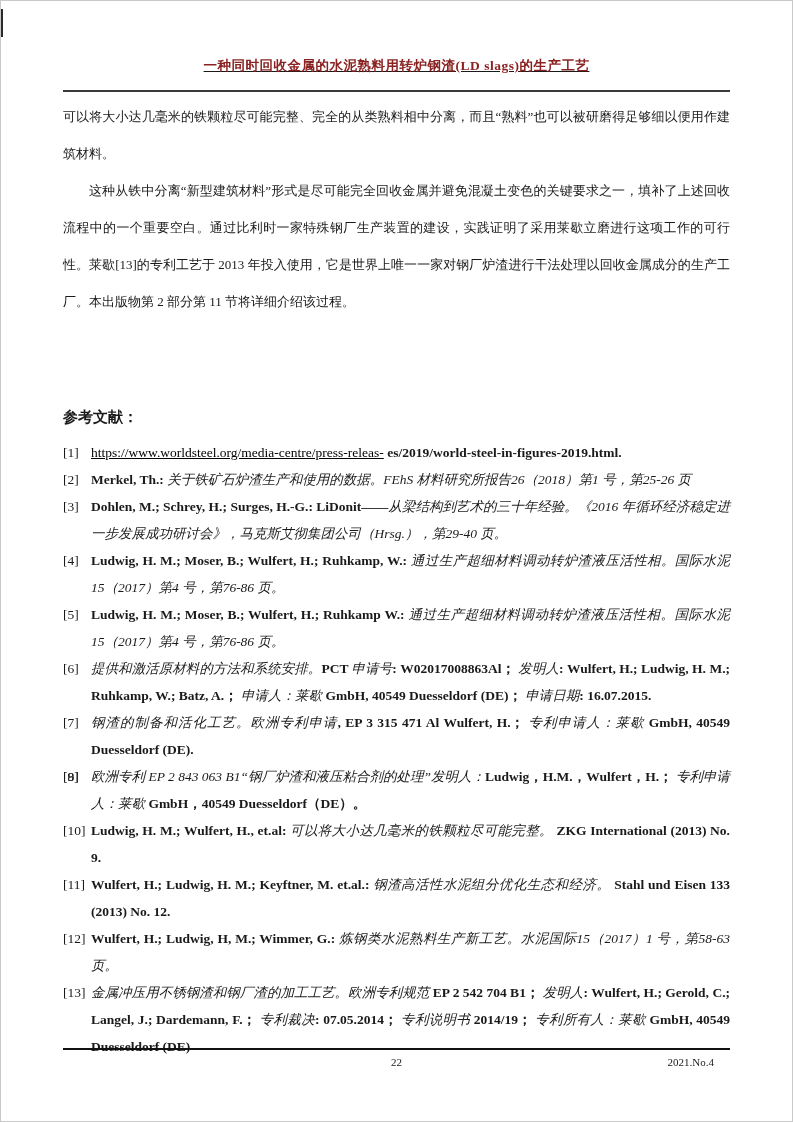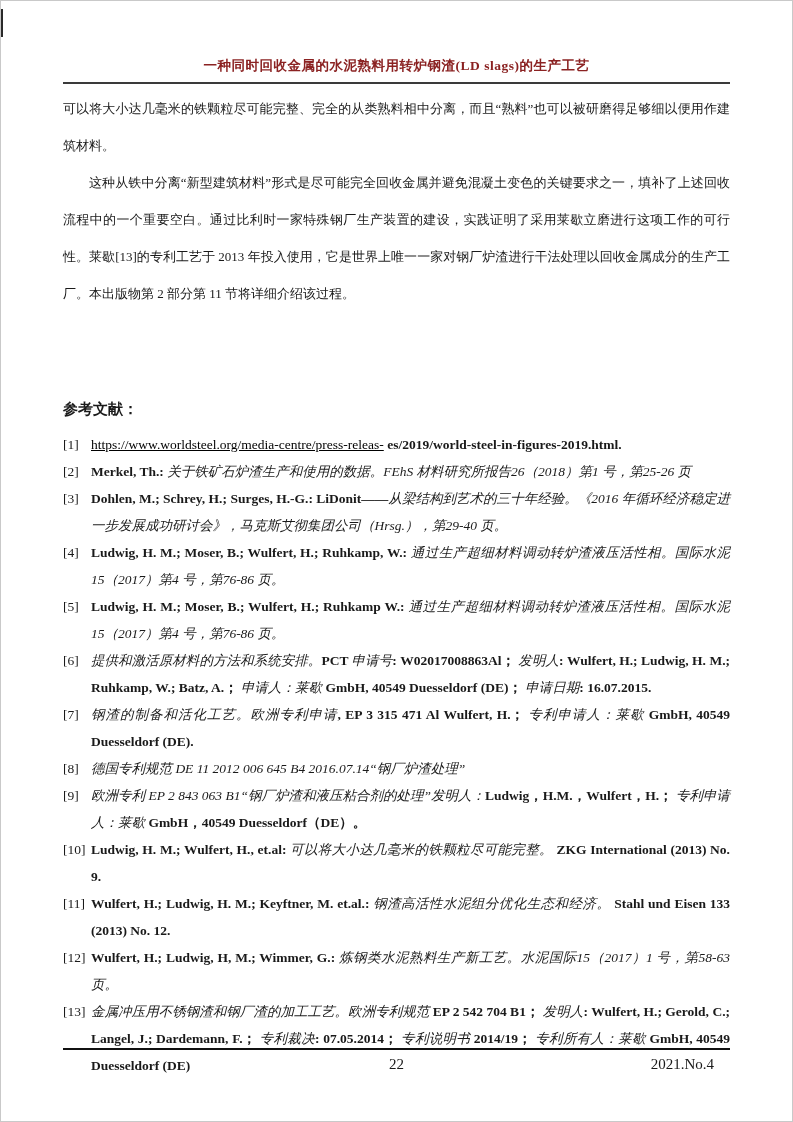--- a/index.html
+++ b/index.html
@@ -17,22 +17,23 @@
     border:1px solid #c9c9c9;
     position:relative;
     background:#fff;
   }
   .scan-mark{
     position:absolute;left:0;top:8px;width:2px;height:28px;background:#2a2a2a;
   }
   .header{
     margin:56px 62px 0 62px;
     text-align:center;
-    padding-bottom:7px;
+    padding-bottom:15px;
     border-bottom:2px solid #3a3a3a;
+    text-decoration:underline;
   }
   .header-title{
     font-size:13.5px;
     font-weight:bold;
     letter-spacing:0.5px;
   }
   .content{
     margin:0 62px;
   }
   .body-text{
@@ -73,21 +74,21 @@
     font-style:normal;
     text-decoration:underline;
     cursor:pointer;
   }
   .footer{
     position:absolute;
     left:62px;right:62px;
     bottom:46px;
     border-top:2.5px solid #111;
     padding-top:5px;
-    font-size:15px;
+    font-size:11px;
     height:20px;
   }
   .footer .page-number{
     position:absolute;
     left:50%;
     transform:translateX(-50%);
     top:6px;
   }
   .footer .issue-label{
     position:absolute;
@@ -114,21 +115,21 @@
     <div class="refs-heading">参考文献：</div>
 
     <div class="refs-list">
         <div class="ref"><span class="ref-num">[1]</span><span class="seg-link" style="color: #000000;">https://www.worldsteel.org/media-centre/press-releas-</span><span class="seg-normal"> es/2019/world-steel-in-figures-2019.html.</span></div>
         <div class="ref"><span class="ref-num">[2]</span><span class="seg-normal">Merkel, Th.: </span><span class="seg-italic">关于铁矿石炉渣生产和使用的数据。FEhS 材料研究所报告26（2018）第1 号，第25-26 页</span></div>
         <div class="ref"><span class="ref-num">[3]</span><span class="seg-normal">Dohlen, M.; Schrey, H.; Surges, H.-G.: LiDonit——</span><span class="seg-italic">从梁结构到艺术的三十年经验。《2016 年循环经济稳定进一步发展成功研讨会》，马克斯艾彻集团公司（Hrsg.），第29-40 页。</span></div>
         <div class="ref"><span class="ref-num">[4]</span><span class="seg-normal">Ludwig, H. M.; Moser, B.; Wulfert, H.; Ruhkamp, W.: </span><span class="seg-italic">通过生产超细材料调动转炉渣液压活性相。国际水泥 15（2017）第4 号，第76-86 页。</span></div>
         <div class="ref"><span class="ref-num">[5]</span><span class="seg-normal">Ludwig, H. M.; Moser, B.; Wulfert, H.; Ruhkamp W.: </span><span class="seg-italic">通过生产超细材料调动转炉渣液压活性相。国际水泥 15（2017）第4 号，第76-86 页。</span></div>
         <div class="ref"><span class="ref-num">[6]</span><span class="seg-italic">提供和激活原材料的方法和系统安排。</span><span class="seg-normal">PCT </span><span class="seg-italic">申请号</span><span class="seg-normal">: W02017008863Al；  </span><span class="seg-italic">发明人</span><span class="seg-normal">: Wulfert, H.; Ludwig, H. M.; Ruhkamp, W.; Batz, A.；  </span><span class="seg-italic">申请人：莱歇</span><span class="seg-normal"> GmbH, 40549 Duesseldorf (DE)；  </span><span class="seg-italic">申请日期</span><span class="seg-normal">: 16.07.2015.</span></div>
         <div class="ref"><span class="ref-num">[7]</span><span class="seg-italic">钢渣的制备和活化工艺。欧洲专利申请</span><span class="seg-normal">, EP 3 315 471 Al Wulfert, H.；  </span><span class="seg-italic">专利申请人：莱歇</span><span class="seg-normal"> GmbH, 40549 Duesseldorf (DE).</span></div>
-        <div class="ref"><span class="ref-num">[8]</span><span class="seg-italic">德国专利规范 DE 11 2012 006 645 B4 2016.07.14“钢厂炉渣处理”</span></div>
+        <div class="ref"><span class="ref-num">[8]</span></div>
         <div class="ref"><span class="ref-num">[9]</span><span class="seg-italic">欧洲专利 EP 2 843 063 B1“钢厂炉渣和液压粘合剂的处理”发明人：</span><span class="seg-normal">Ludwig，H.M.，Wulfert，H.；  </span><span class="seg-italic">专利申请人：莱歇</span><span class="seg-normal"> GmbH，40549 Duesseldorf（DE）。</span></div>
         <div class="ref"><span class="ref-num">[10]</span><span class="seg-normal">Ludwig, H. M.; Wulfert, H., et.al: </span><span class="seg-italic">可以将大小达几毫米的铁颗粒尽可能完整。</span><span class="seg-normal"> ZKG International (2013) No. 9.</span></div>
         <div class="ref"><span class="ref-num">[11]</span><span class="seg-normal">Wulfert, H.; Ludwig, H. M.; Keyftner, M. et.al.: </span><span class="seg-italic">钢渣高活性水泥组分优化生态和经济。</span><span class="seg-normal"> Stahl und Eisen 133 (2013) No. 12.</span></div>
         <div class="ref"><span class="ref-num">[12]</span><span class="seg-normal">Wulfert, H.; Ludwig, H, M.; Wimmer, G.: </span><span class="seg-italic">炼钢类水泥熟料生产新工艺。水泥国际15（2017）1 号，第58-63 页。</span></div>
         <div class="ref"><span class="ref-num">[13]</span><span class="seg-italic">金属冲压用不锈钢渣和钢厂渣的加工工艺。欧洲专利规范</span><span class="seg-normal"> EP 2 542 704 B1；  </span><span class="seg-italic">发明人</span><span class="seg-normal">: Wulfert, H.; Gerold, C.; Langel, J.; Dardemann, F.；  </span><span class="seg-italic">专利裁决</span><span class="seg-normal">: 07.05.2014；  </span><span class="seg-italic">专利说明书</span><span class="seg-normal"> 2014/19；  </span><span class="seg-italic">专利所有人：莱歇</span><span class="seg-normal"> GmbH, 40549 Duesseldorf (DE)</span></div>
       </div>
   </div>
 
   <div class="footer">
     <span class="page-number">22</span>

